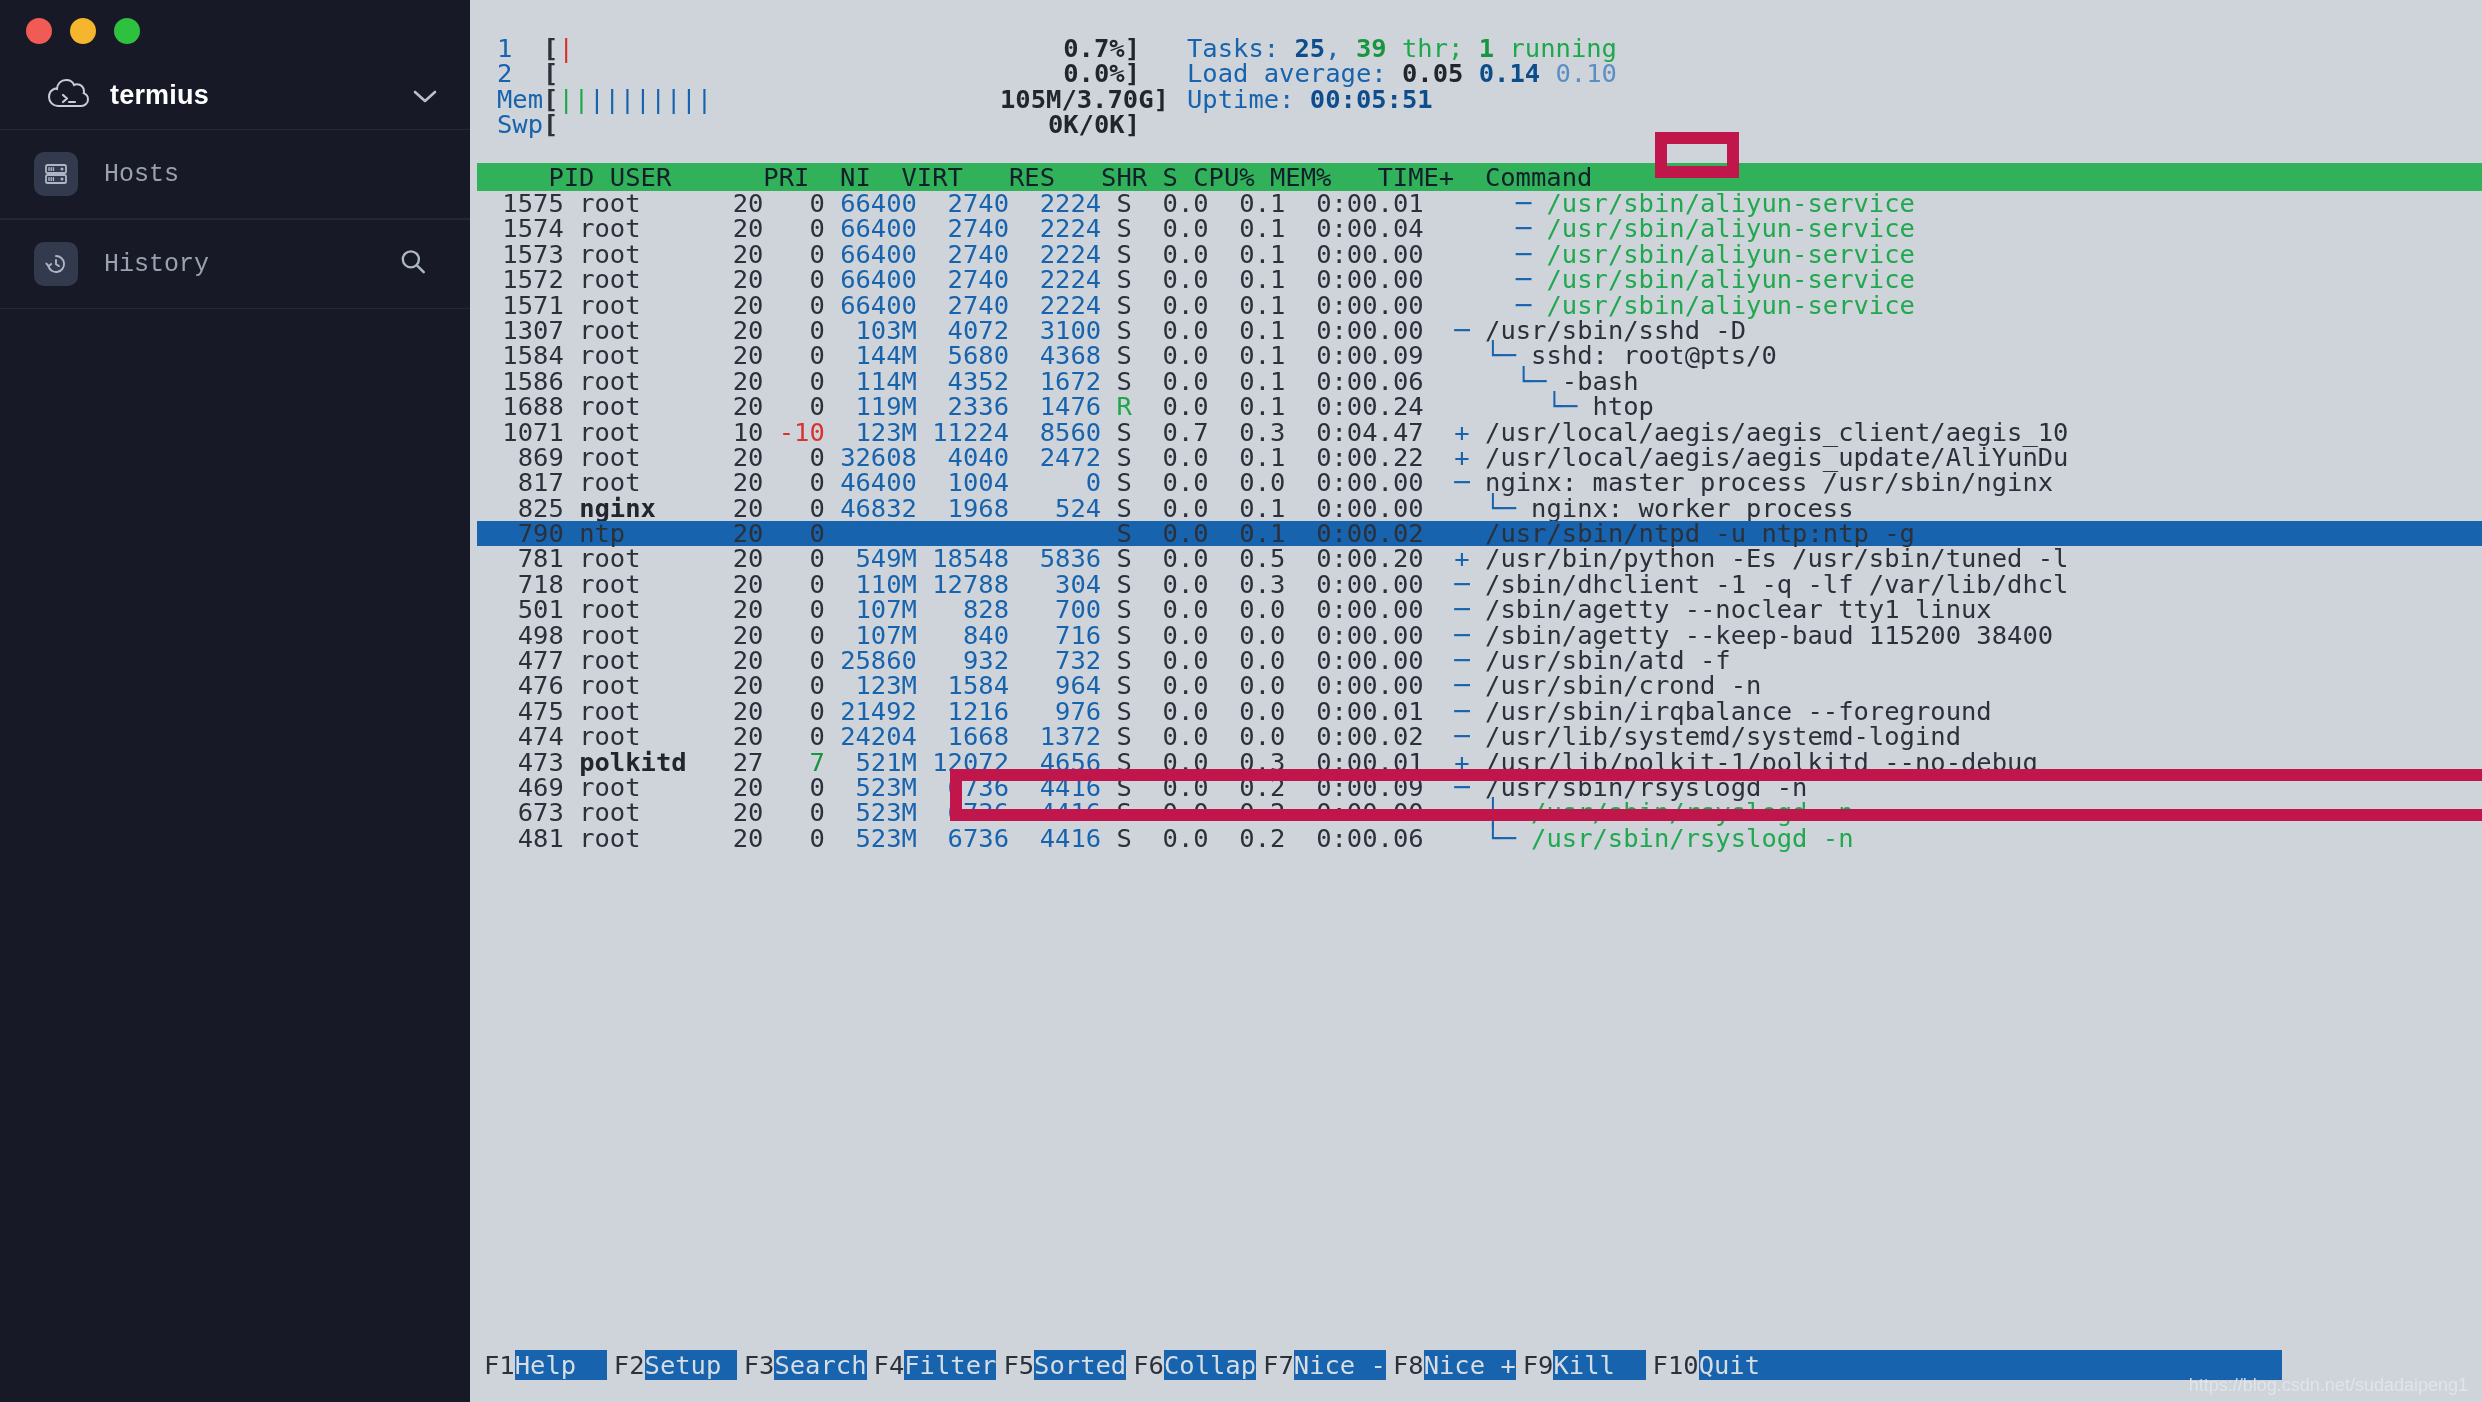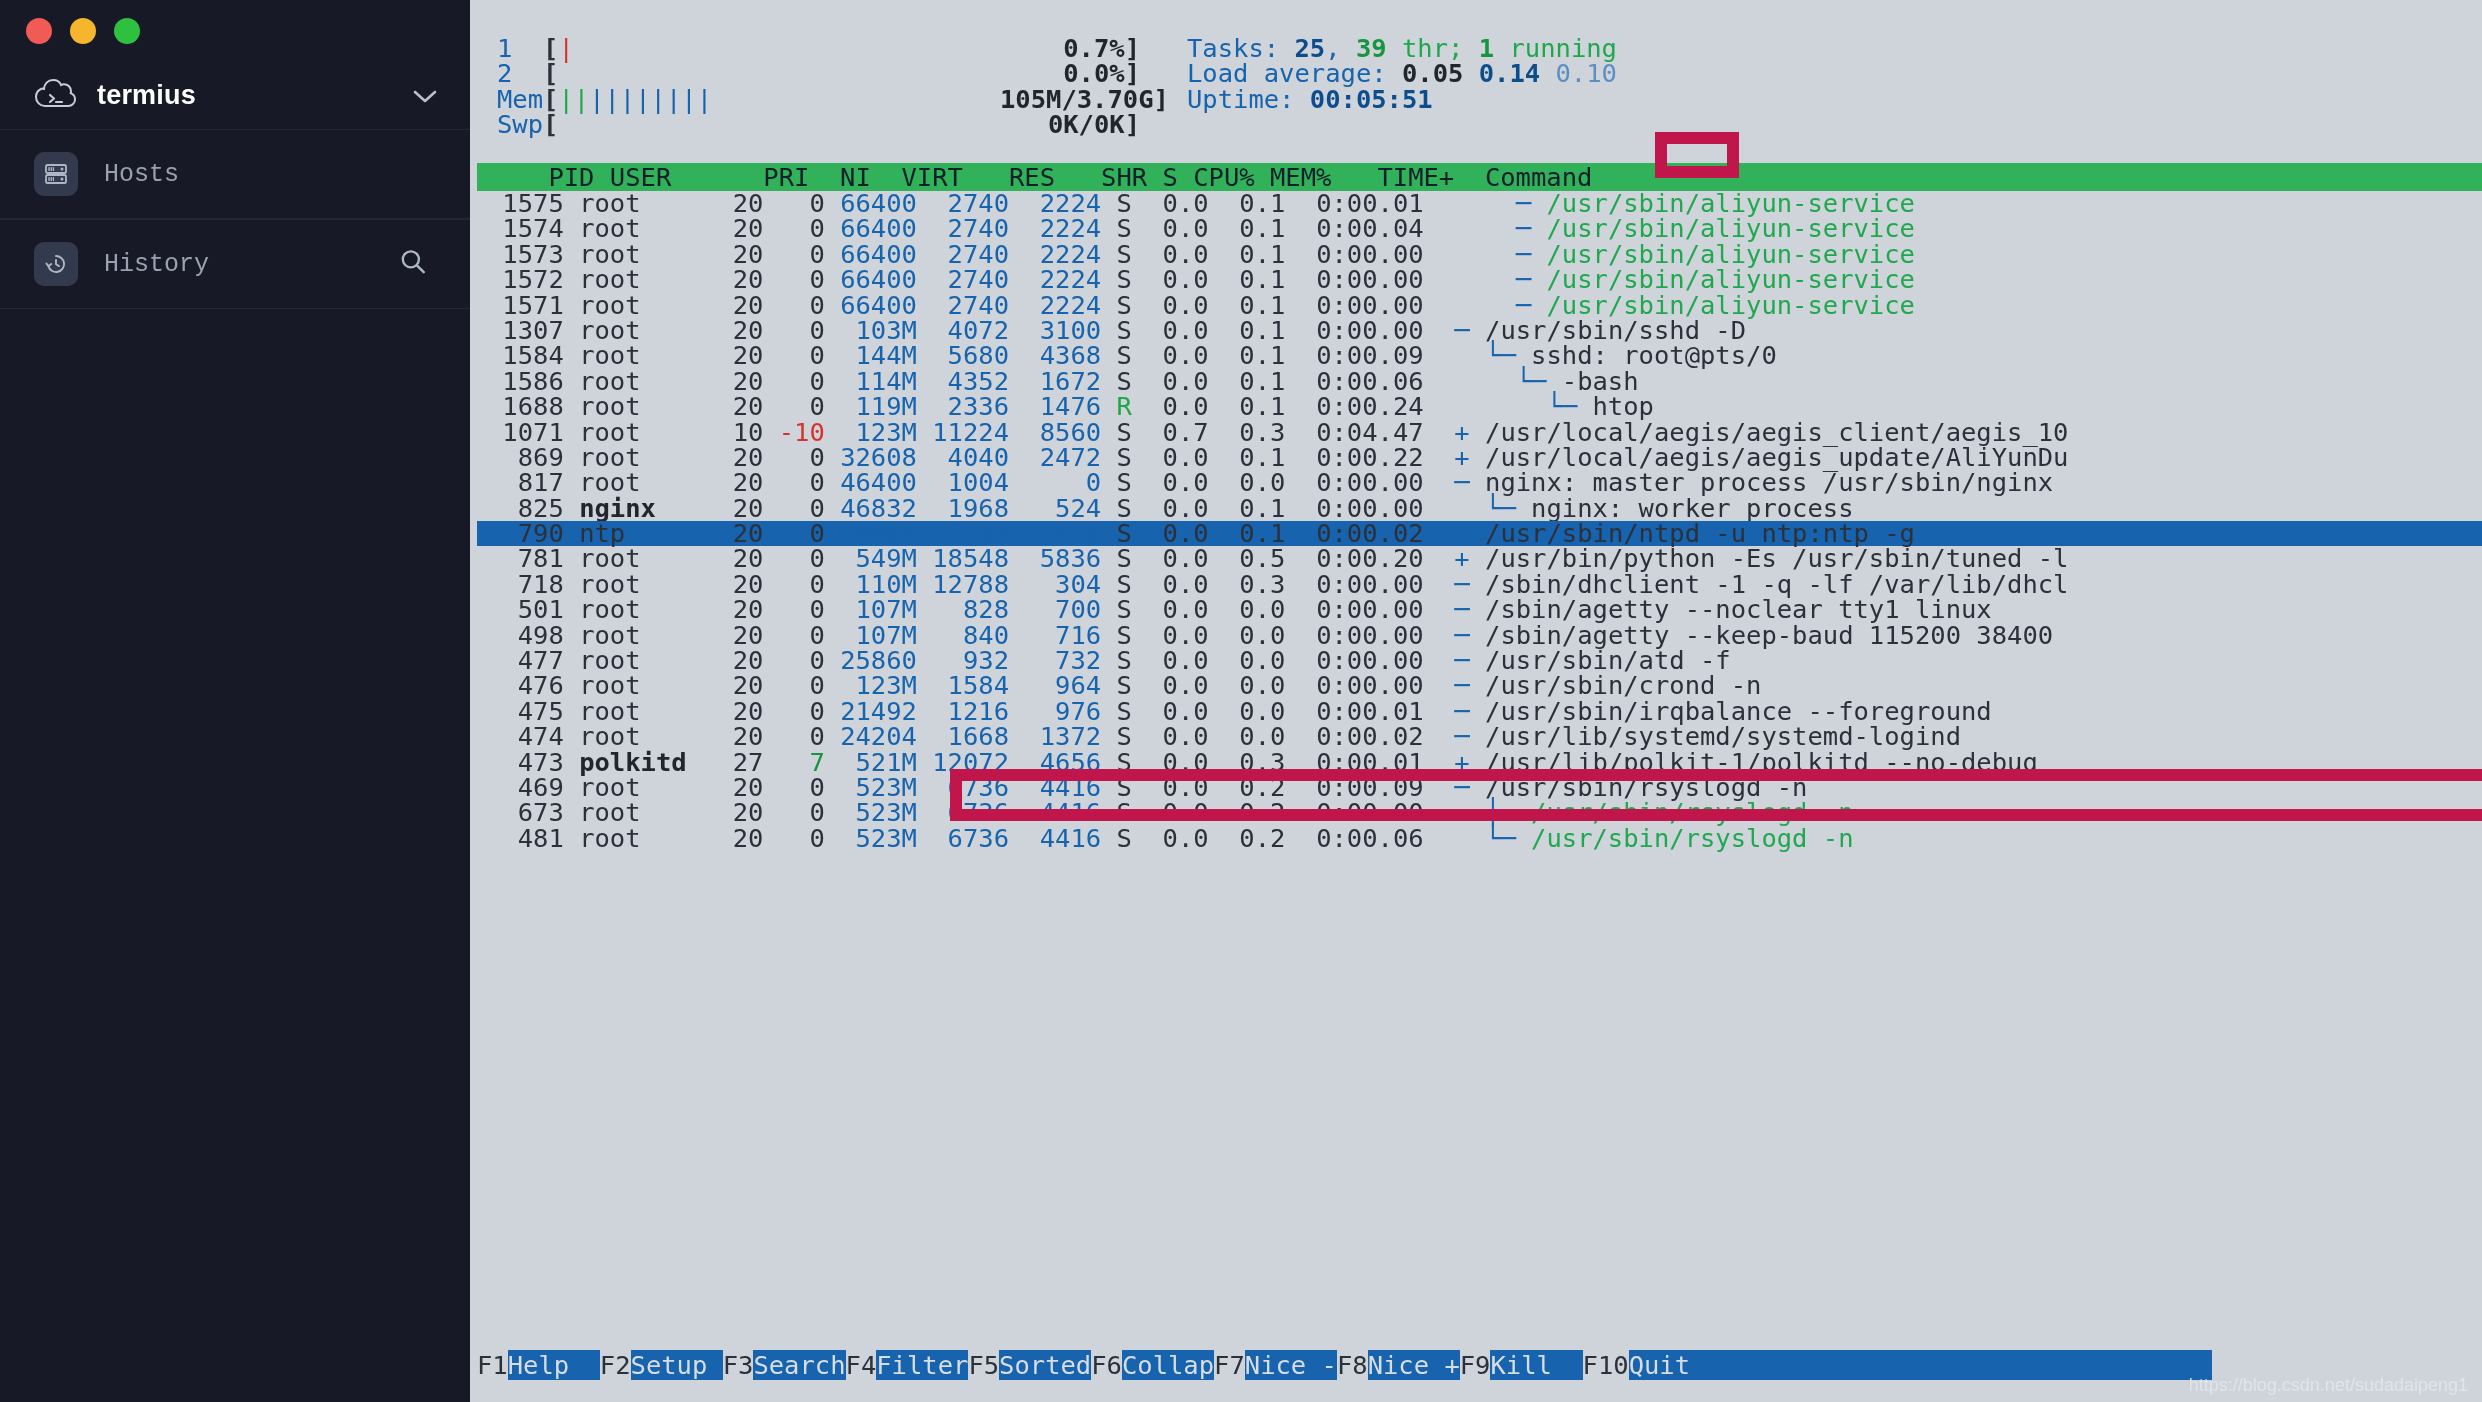--- a/index.html
+++ b/index.html
@@ -22,21 +22,21 @@
     height: 62px; display: flex; align-items: center; gap: 18px;
     padding-left: 26px;
   }
   .tl { width: 26px; height: 26px; border-radius: 50%; }
   .tl.red { background: #f05b56; }
   .tl.yellow { background: #f5b52c; }
   .tl.green { background: #2dc13f; }
 
   #team-row {
     height: 68px; display: flex; align-items: center;
-    padding: 0 30px 0 33px; gap: 20px;
+    padding: 0 30px 0 46px; gap: 20px;
     border-bottom: 1px solid #232739;
   }
   #team-name {
     color: #ffffff; font-size: 27px; font-weight: bold; letter-spacing: .2px;
     flex: 1;
   }
   .cloud-icon { width: 44px; height: 38px; flex: 0 0 44px; }
   .chev { width: 30px; height: 18px; flex: 0 0 30px; }
 
   .nav-item {
@@ -108,21 +108,21 @@
   .c-red { color: #d7332e; }
   .c-tree { color: #1763ad; }
   .c-cmdgreen { color: #20a84f; }
 
   
   #fnbar {
     position: absolute; left: 7px; bottom: 20px;
     white-space: pre; font-family: "DejaVu Sans Mono","Liberation Mono",monospace;
     font-size: 25.5px; line-height: 34px; height: 34px;
   }
-  .fk { color: #2b303b; }
+  .fk { color: #2b303b; margin-left: 7px; }
   .fl { background: #1763ad; color: #d8dde2; }
   .fbarfill { background: #1763ad; color: #1763ad; }
 
   
   .annot {
     position: absolute; border: 12px solid #c0164b;
     pointer-events: none;
   }
   #annot-mem { left: 1185px; top: 132px; width: 84px; height: 46px; }
   #annot-nginx { left: 480px; top: 769px; width: 1830px; height: 52px; }

